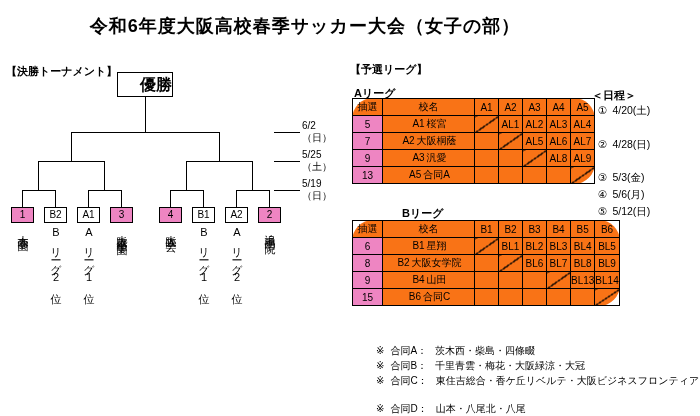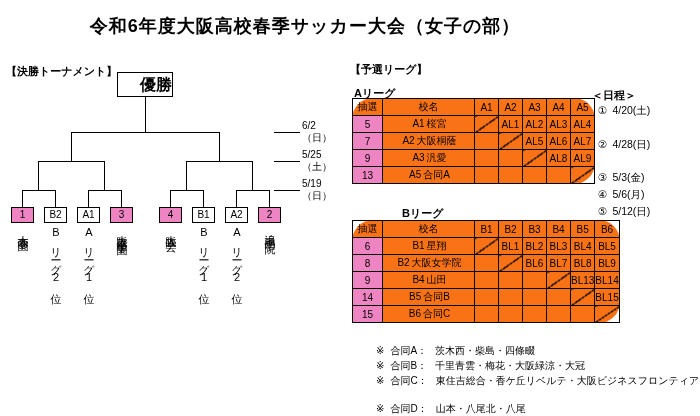--- a/index.html
+++ b/index.html
@@ -232,30 +232,20 @@
       <td class="draw">9</td>
       <td class="name-cell"><span class="tid">B4</span><span>山田</span></td>
       <td class="m"></td>
       <td class="m"></td>
       <td class="m"></td>
       <td class="m diag"></td>
       <td class="m">BL13</td>
       <td class="m">BL14</td>
     </tr>
     <tr>
-      <td class="draw">14</td>
-      <td class="name-cell"><span class="tid">B5</span><span>合同B</span></td>
-      <td class="m"></td>
-      <td class="m"></td>
-      <td class="m"></td>
-      <td class="m"></td>
-      <td class="m diag"></td>
-      <td class="m">BL15</td>
-    </tr>
-    <tr>
       <td class="draw">15</td>
       <td class="name-cell"><span class="tid">B6</span><span>合同C</span></td>
       <td class="m"></td>
       <td class="m"></td>
       <td class="m"></td>
       <td class="m"></td>
       <td class="m"></td>
       <td class="m diag"></td>
     </tr>
   </tbody>

